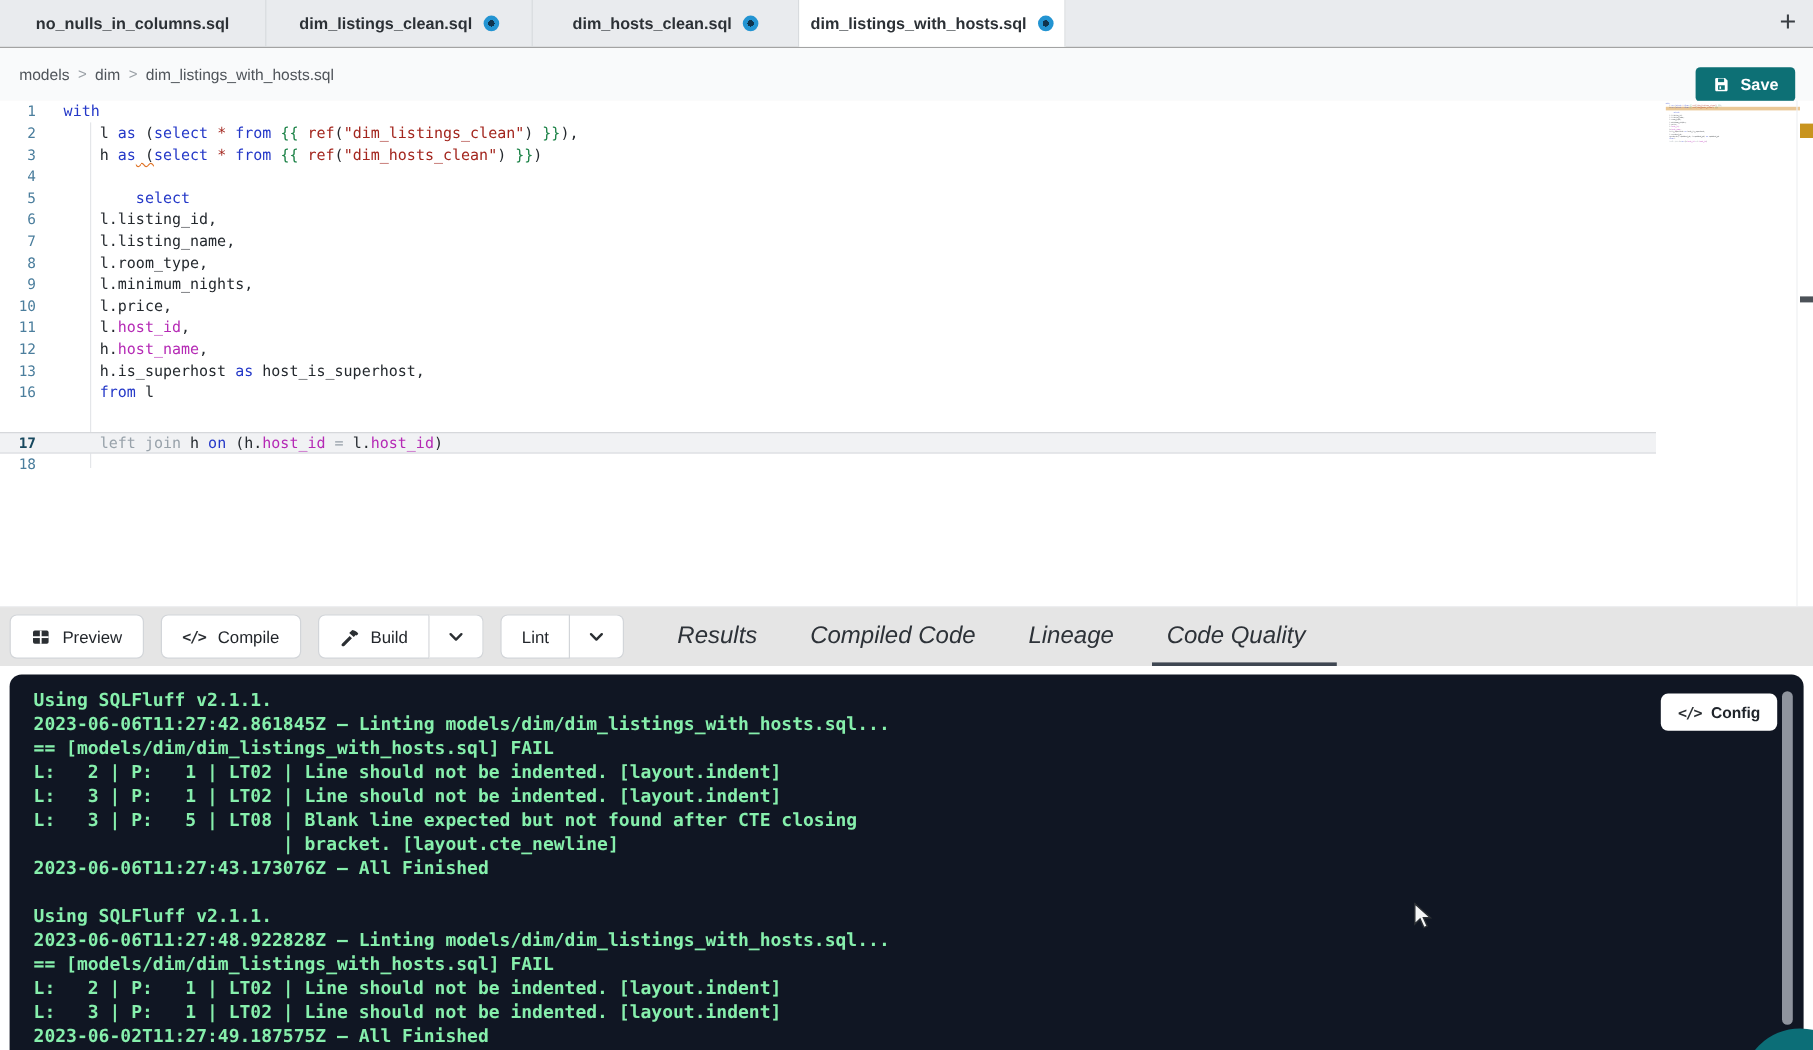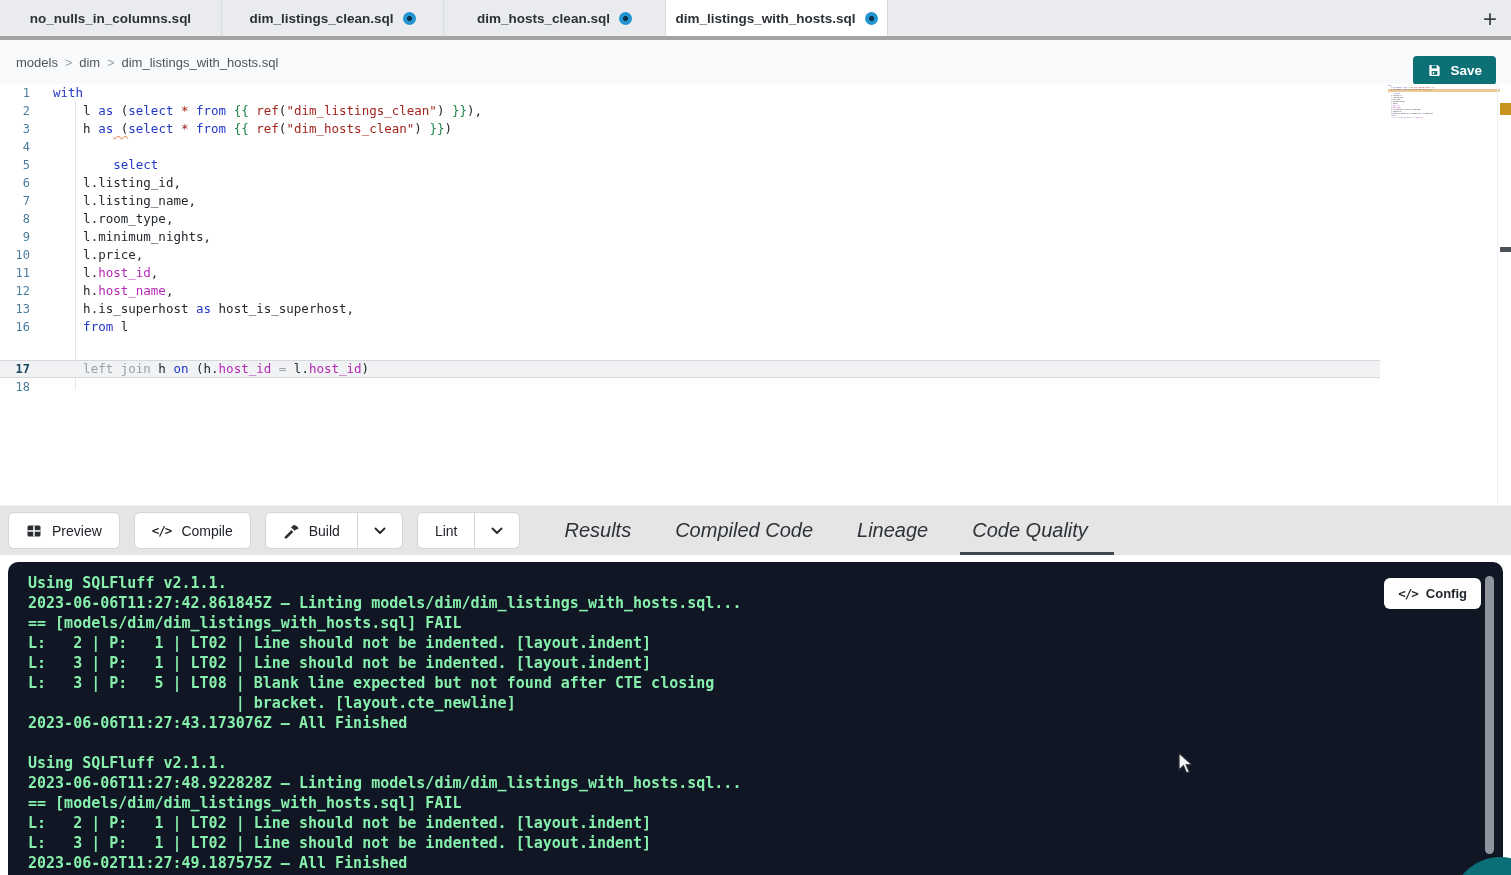--- a/index.html
+++ b/index.html
@@ -1,20 +1,20 @@
 <!DOCTYPE html>
 <html><head>
 <meta charset="utf-8">
 <style>
   * { margin:0; padding:0; box-sizing:border-box; }
   html,body { width:1511px; height:875px; overflow:hidden; background:#fff;
     font-family:"Liberation Sans", sans-serif; position:relative; }
 
   
-  .tabbar { height:40px; background:#e9ebee; display:flex; align-items:stretch; position:relative; border-bottom:4px solid #a3a3a3; }
+  .tabbar { height:40px; background:#e9ebee; display:flex; align-items:stretch; position:relative; border-bottom:1px solid #a3a3a3; }
   .tabs-wrap { display:flex; align-items:stretch; }
   .tab { width:222px; border-right:1px solid #d8dbde; display:flex; align-items:center; justify-content:center; gap:9px;
          font-size:13.5px; font-weight:600; color:#2c3136; cursor:pointer; }
   .tab.active { background:#fff; }
   .dot { width:13px; height:13px; border-radius:50%; flex:0 0 13px;
          background:radial-gradient(circle at 50% 50%, #10344d 0 2.6px, #2394d2 2.7px); }
   .plus { position:absolute; right:14px; top:4px; font-size:24px; font-weight:400; color:#3a3f44; cursor:pointer; line-height:30px; }
 
   
   .crumbbar { height:44px; background:#f9fafb; display:flex; align-items:center; padding:0 16px; position:relative; }
@@ -97,21 +97,21 @@
       </div>
       <div class="tab active">
         <span class="tab-label">dim_listings_with_hosts.sql</span>
         <span class="dot"></span>
       </div>
     </div>
   <div class="plus">+</div>
 </div>
 
 <div class="crumbbar">
-  <div style="display:flex;align-items:flex-end;">
+  <div style="display:flex;align-items:flex-start;">
       <span class="bc-item">models</span>
       <span class="bc-sep">&gt;</span>
       <span class="bc-item">dim</span>
       <span class="bc-sep">&gt;</span>
       <span class="bc-item">dim_listings_with_hosts.sql</span>
     </div>
   <button class="save">
     <span style="display:flex;">
       <svg width="15" height="15" viewBox="0 0 16 16">
           <path d="M2.5 3.2c0-.6.5-1.1 1.1-1.1h7.6l2.3 2.3v8.4c0 .6-.5 1.1-1.1 1.1H3.6c-.6 0-1.1-.5-1.1-1.1V3.2z" fill="#fff"></path>

